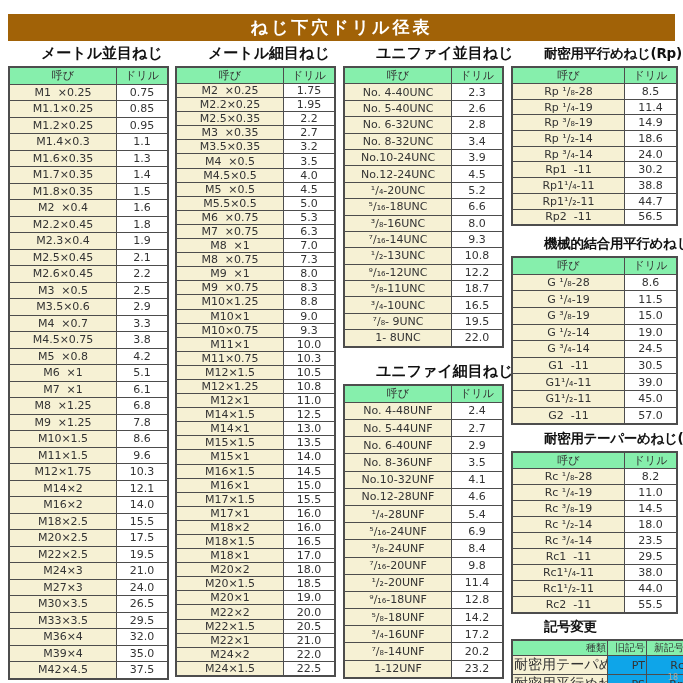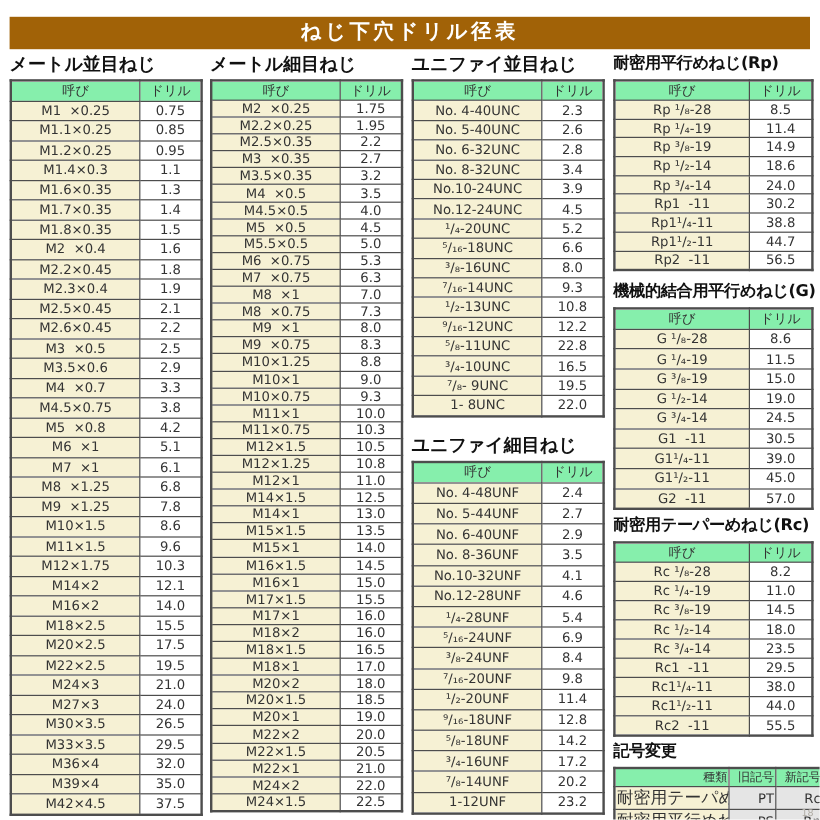--- a/index.html
+++ b/index.html
@@ -17,21 +17,21 @@
     text-align:center;line-height:27px;
   }
   
   .col{position:absolute;top:44px;}
   .col1{left:8px;width:161px;}
   .col2{left:175px;width:161px;}
   .col3{left:343px;width:161px;}
   .col4{left:511px;width:167px;}
   .tbl-title{
     font-size:15px;font-weight:bold;color:#111;
-    line-height:19px;margin-bottom:3px;white-space:nowrap;
+    line-height:19px;margin-bottom:3px;white-space:nowrap;margin-left:33px;
   }
   .col4 .tbl-title{font-size:13.5px;letter-spacing:-0.3px;}
   .mt1{margin-top:14px;}
   .mt2{margin-top:8px;}
   .mt3{margin-top:4px;}
   .mt4{margin-top:3px;}
   
   table{border-collapse:collapse;width:100%;table-layout:fixed;}
   .tbl{border:2px solid #4d4d4d;}
   .tbl th,.tbl td{
@@ -53,21 +53,21 @@
   .col3 .tB th,.col3 .tB td{height:16.2px;}
   .col4 .tRp th,.col4 .tRp td{height:14.7px;}
   .col4 .tG th,.col4 .tG td{height:15.6px;}
   .col4 .tRc th,.col4 .tRc td{height:15px;}
   
   .sym th,.sym td{height:12.5px;font-size:10px;text-align:right;}
   .sym th:nth-child(1),.sym td:nth-child(1){width:92px;}
   .sym th:nth-child(2),.sym td:nth-child(2){width:36px;}
   .sym th:nth-child(3),.sym td:nth-child(3){width:36px;}
   .sym td:nth-child(1){font-size:14px;}
-  .sym td:nth-child(2),.sym td:nth-child(3){background:#e5e5e5;}
+  .sym td:nth-child(2),.sym td:nth-child(3){background:#0ea5e9;}
   .sym td:nth-child(2){font-size:11px;}
   .sym td:nth-child(3){font-size:11px;}
   
   .pagenum{
     position:absolute;right:5px;bottom:1px;
     font-size:8px;color:#b0aca4;line-height:8px;
   }
 </style>
 </head>
 <body>
@@ -467,21 +467,21 @@
         <tr>
           <td>¹/₂-13UNC</td>
           <td>10.8</td>
         </tr>
         <tr>
           <td>⁹/₁₆-12UNC</td>
           <td>12.2</td>
         </tr>
         <tr>
           <td>⁵/₈-11UNC</td>
-          <td>22.8</td>
+          <td>18.7</td>
         </tr>
         <tr>
           <td>³/₄-10UNC</td>
           <td>16.5</td>
         </tr>
         <tr>
           <td>⁷/₈- 9UNC</td>
           <td>19.5</td>
         </tr>
         <tr>

